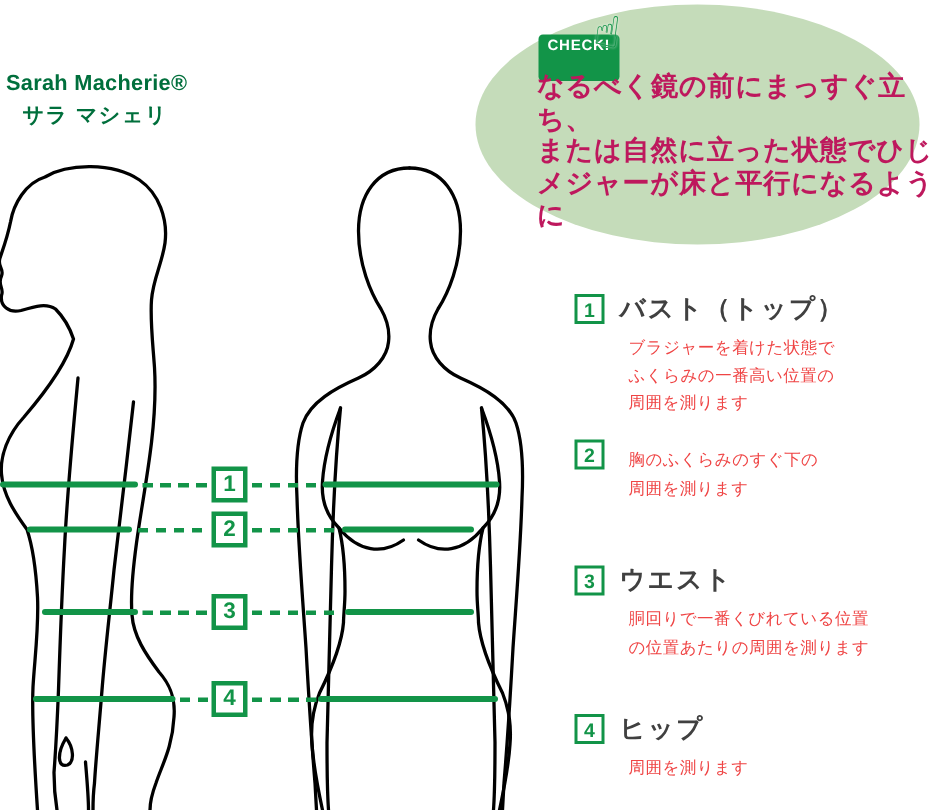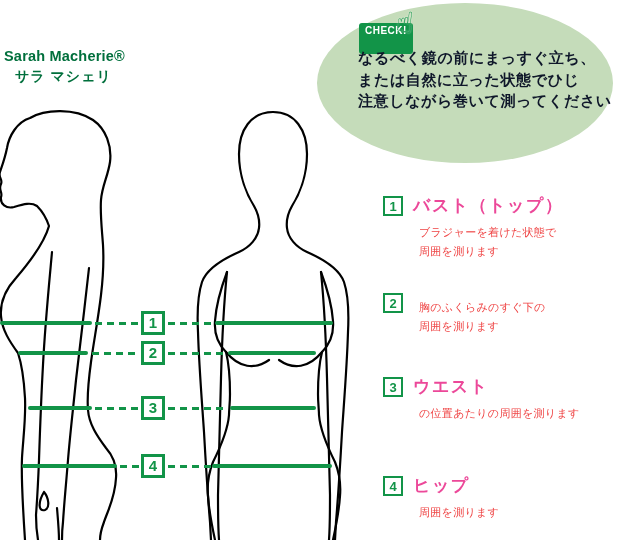--- a/index.html
+++ b/index.html
@@ -19,62 +19,62 @@
 
   
   .bubble{position:absolute;left:317px;top:3px;width:296px;height:160px;
           background:var(--bubble-green);border-radius:50%;}
   .check-badge{position:absolute;left:359px;top:23px;background:var(--brand-green);
           color:#fff;font-weight:bold;font-size:10px;letter-spacing:0.5px;
           padding:2px 6px 18px 6px;border-radius:3px;}
   .hand{position:absolute;left:396px;top:8px;font-size:29px;line-height:1;
           color:var(--brand-green);transform:rotate(8deg);
           text-shadow:0 0 2px #fff;}
-  .bubble-text{position:absolute;left:358px;top:47px;font-size:15px;line-height:21.5px;
-          font-weight:600;letter-spacing:0.6px;color:#0f172a;}
+  .bubble-text{position:absolute;left:358px;top:47px;font-size:18px;line-height:21.5px;
+          font-weight:600;letter-spacing:0.6px;color:#be185d;}
 
   
   .fig{position:absolute;top:110px;}
   .fig svg path{fill:none;stroke:#000;stroke-width:2.2;stroke-linecap:round;stroke-linejoin:round;}
   #side-fig{left:0;}
   #front-fig{left:193px;}
 
   
   .solid{position:absolute;height:4px;background:var(--brand-green);border-radius:2px;}
   .dash{position:absolute;height:3px;
         background:repeating-linear-gradient(90deg,var(--brand-green) 0 7px,transparent 7px 12px);}
   .dbox{position:absolute;width:18px;height:18px;border:3px solid var(--brand-green);
         background:#fff;color:var(--brand-green);font-weight:bold;font-size:15px;
         line-height:18px;text-align:center;}
 
   
   .m-item{position:absolute;left:383px;width:246px;}
   .lbox{position:absolute;left:0;top:1px;width:16px;height:16px;border:2.5px solid var(--brand-green);
         color:var(--brand-green);font-weight:bold;font-size:13px;line-height:17px;text-align:center;background:#fff;}
-  .m-title{margin-left:30px;font-size:17px;font-weight:600;letter-spacing:1.5px;line-height:22px;color:#ec4899;}
+  .m-title{margin-left:30px;font-size:17px;font-weight:600;letter-spacing:1.5px;line-height:22px;color:#404040;}
   .m-desc{margin-left:36px;margin-top:6px;font-size:11px;line-height:18.5px;
           letter-spacing:0.3px;font-weight:500;color:#ef4444;white-space:nowrap;}
 </style>
 </head>
 <body>
 
 <div id="stage">
 
   <div class="logo">
     <div class="en">Sarah Macherie®</div>
     <div class="jp">サラ マシェリ</div>
   </div>
 
   <div class="bubble"></div>
   <div class="check-badge">CHECK!</div>
   <div class="hand">☝</div>
   <div class="bubble-text">
     <div>なるべく鏡の前にまっすぐ立ち、</div>
     <div>または自然に立った状態でひじ</div>
-    <div>注意しながら巻いて測ってください</div>
+    <div>メジャーが床と平行になるように</div>
   </div>
 
   <div class="fig" id="side-fig">
     <svg width="122" height="430" viewBox="0 0 122 430">
       <path d="M 25,430 C 23,400 21,370 22,348 C 23,330 26,308 25,288 C 24,270 22,255 18,243 C 10,232 2,220 1,206 C 0,194 5,180 16,168 C 28,154 44,134 49,116 C 47,110 43,102 37,96 C 31,92 24,94 14,97 C 6,99 0,94 1,87 C 3,82 -2,80 1,74 C 3,69 -2,68 0,62 C 2,56 5,48 7,38 C 9,26 17,12 30,8 C 45,-1 75,-2 93,10 C 106,19 112,36 110,52 C 108,66 102,76 101,90 C 100,104 102,120 103,135 C 104,152 103,168 101,185 C 98,210 94,230 91,252 C 88,274 87,288 88,300 C 89,314 97,326 106,338 C 114,347 117,356 116,368 C 115,388 108,400 104,412 C 101,420 100,425 100,430"></path>
       <path d="M 52,142 C 49,175 45,215 43,255 C 41,290 40,320 39,350 C 38,375 37,392 36,405 C 36,415 37,424 38,430"></path>
       <path d="M 44,382 C 38,392 38,402 45,400 C 50,398 49,388 44,382"></path>
       <path d="M 57,398 C 58,410 59,421 59,430"></path>
       <path d="M 89,158 C 85,195 80,235 76,270 C 73,300 70,325 68,350 C 66,375 64,395 63,412 C 62,420 62,426 62,430"></path>
     </svg>
@@ -115,36 +115,38 @@
   <div class="dash" style="left:120px;top:465px;width:19px"></div>
   <div class="dbox" style="left:141px;top:454px">4</div>
   <div class="dash" style="left:168px;top:465px;width:43px"></div>
   <div class="solid" style="left:212px;top:464px;width:120px"></div>
 
   <div class="m-item" style="top:195px">
     <div class="lbox">1</div>
     <div class="m-title">バスト（トップ）</div>
     <div class="m-desc">
       <div>ブラジャーを着けた状態で</div>
+      <div>ふくらみの一番高い位置の</div>
       <div>周囲を測ります</div>
     </div>
   </div>
 
   <div class="m-item" style="top:292px">
     <div class="lbox">2</div>
     <div class="m-desc">
       <div>胸のふくらみのすぐ下の</div>
       <div>周囲を測ります</div>
     </div>
   </div>
 
   <div class="m-item" style="top:376px">
     <div class="lbox">3</div>
     <div class="m-title">ウエスト</div>
     <div class="m-desc">
+      <div>胴回りで一番くびれている位置</div>
       <div>の位置あたりの周囲を測ります</div>
     </div>
   </div>
 
   <div class="m-item" style="top:475px">
     <div class="lbox">4</div>
     <div class="m-title">ヒップ</div>
     <div class="m-desc">
       <div>周囲を測ります</div>
     </div>

